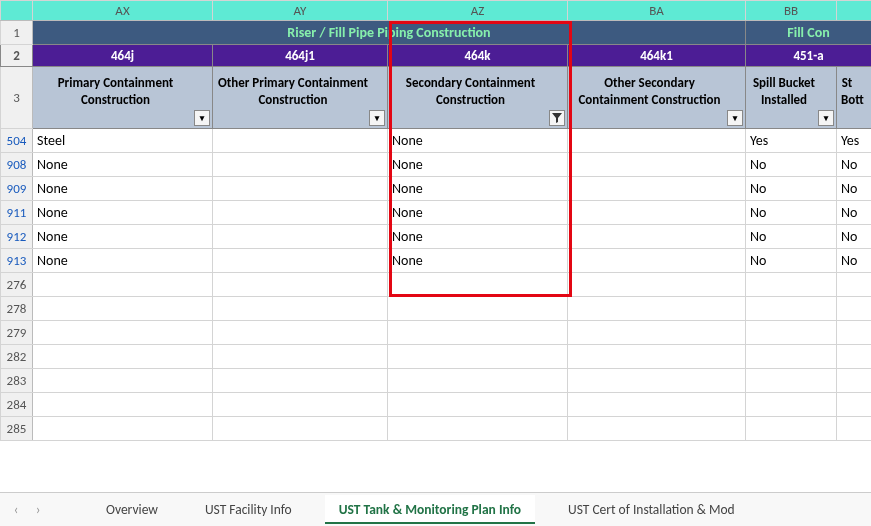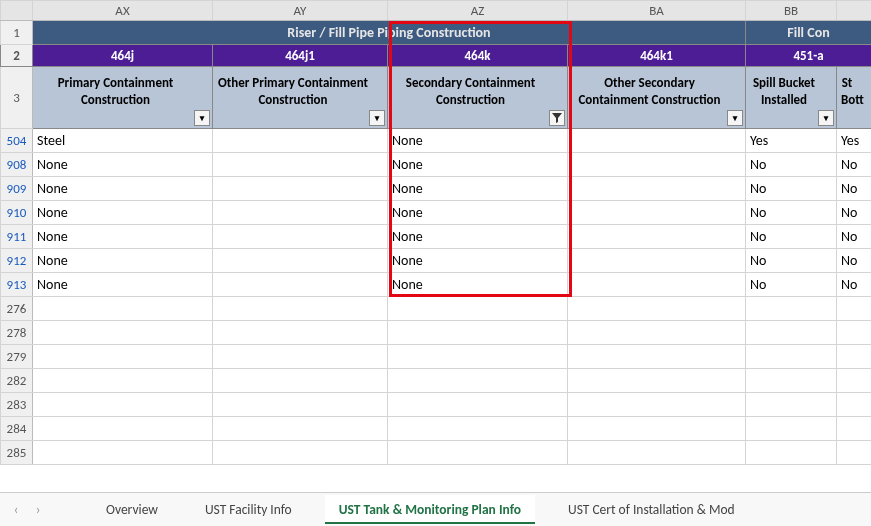--- a/index.html
+++ b/index.html
@@ -8,24 +8,24 @@
 .grid { flex: 1; overflow: hidden; }
 table { border-collapse: collapse; table-layout: fixed; width: 100%; }
 th, td { border: 1px solid #d4d4d4; padding: 0; vertical-align: middle; font-weight: normal; }
 .col-rowhdr { width: 32px; }
 .col-ax { width: 180px; }
 .col-ay { width: 175px; }
 .col-az { width: 180px; }
 .col-ba { width: 178px; }
 .col-bb { width: 91px; }
 .col-bc { width: 35px; }
-.colhdr { background: #e5e5e5; text-align: center; font-size: 13px; color: #555; height: 20px; border-bottom: 1px solid #bbb; }
+.colhdr { background: #5eead4; text-align: center; font-size: 13px; color: #555; height: 20px; border-bottom: 1px solid #bbb; }
 .rowhdr { background: #f0f0f0; text-align: center; font-size: 13px; color: #555; border-right: 1px solid #bbb; }
 .rowhdr.blue { color: #185abd; }
-.merged-title { background: #3d5a80; color: #e5e5e5; font-weight: bold; text-align: center; height: 24px; font-size: 14px; border: 1px solid #888; }
+.merged-title { background: #3d5a80; color: #86efac; font-weight: bold; text-align: center; height: 24px; font-size: 14px; border: 1px solid #888; }
 .code-row td, .code-row th { background: #4c1d95; color: #fff; font-weight: bold; text-align: center; height: 22px; font-size: 13px; border: 1px solid #888; }
 .code-row .rowhdr { background: #f0f0f0; color: #555; }
 .subhdr { background: #b8c5d6; color: #000; font-weight: bold; text-align: center; vertical-align: middle; height: 62px; font-size: 13px; line-height: 1.3; border: 1px solid #888; position: relative; padding: 4px 18px 16px 4px; }
 .subhdr .filter { position: absolute; right: 2px; bottom: 2px; width: 16px; height: 16px; background: #f5f5f5; border: 1px solid #888; display: flex; align-items: center; justify-content: center; font-size: 9px; cursor: pointer; }
 .subhdr .filter.active svg { width: 10px; height: 10px; }
 .data-row td { height: 20px; padding: 0 4px; text-align: left; font-size: 14px; }
 .data-row .rowhdr { padding: 4px; }
 .tabs { display: flex; align-items: center; border-top: 1px solid #ccc; background: #f8f8f8; height: 34px; padding: 0 6px; gap: 2px; }
 .nav-arrow { width: 20px; height: 20px; display: flex; align-items: center; justify-content: center; color: #999; cursor: pointer; font-size: 14px; }
 .tab { padding: 6px 14px 4px; font-size: 13.5px; color: #444; cursor: pointer; border-bottom: 2px solid transparent; white-space: nowrap; }
@@ -107,29 +107,20 @@
           <tr class="data-row">
             <th class="rowhdr blue">909</th>
             <td>None</td>
             <td></td>
             <td>None</td>
             <td></td>
             <td>No</td>
             <td>No</td>
           </tr>
           <tr class="data-row">
-            <th class="rowhdr blue">910</th>
-            <td>None</td>
-            <td></td>
-            <td>None</td>
-            <td></td>
-            <td>No</td>
-            <td>No</td>
-          </tr>
-          <tr class="data-row">
             <th class="rowhdr blue">911</th>
             <td>None</td>
             <td></td>
             <td>None</td>
             <td></td>
             <td>No</td>
             <td>No</td>
           </tr>
           <tr class="data-row">
             <th class="rowhdr blue">912</th>

